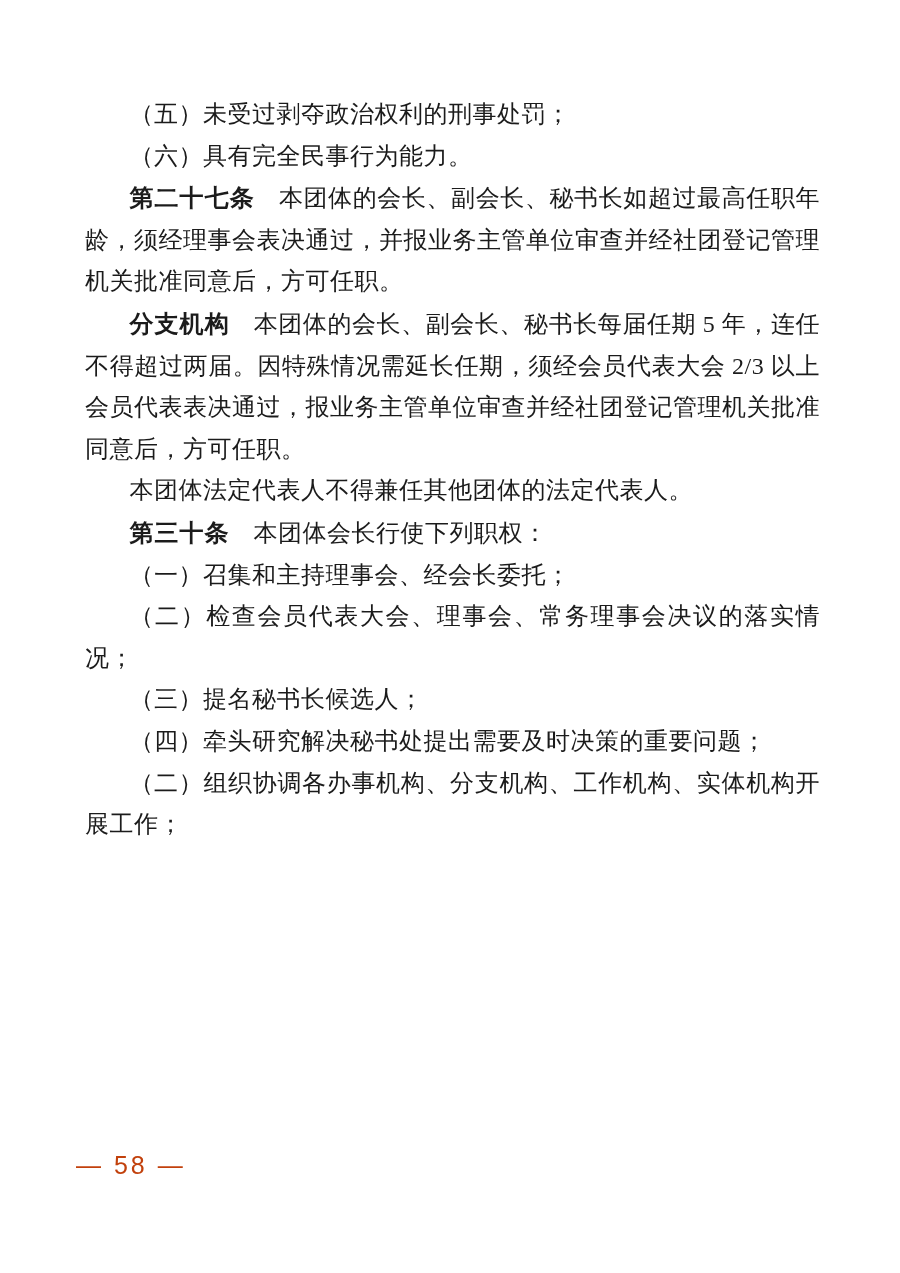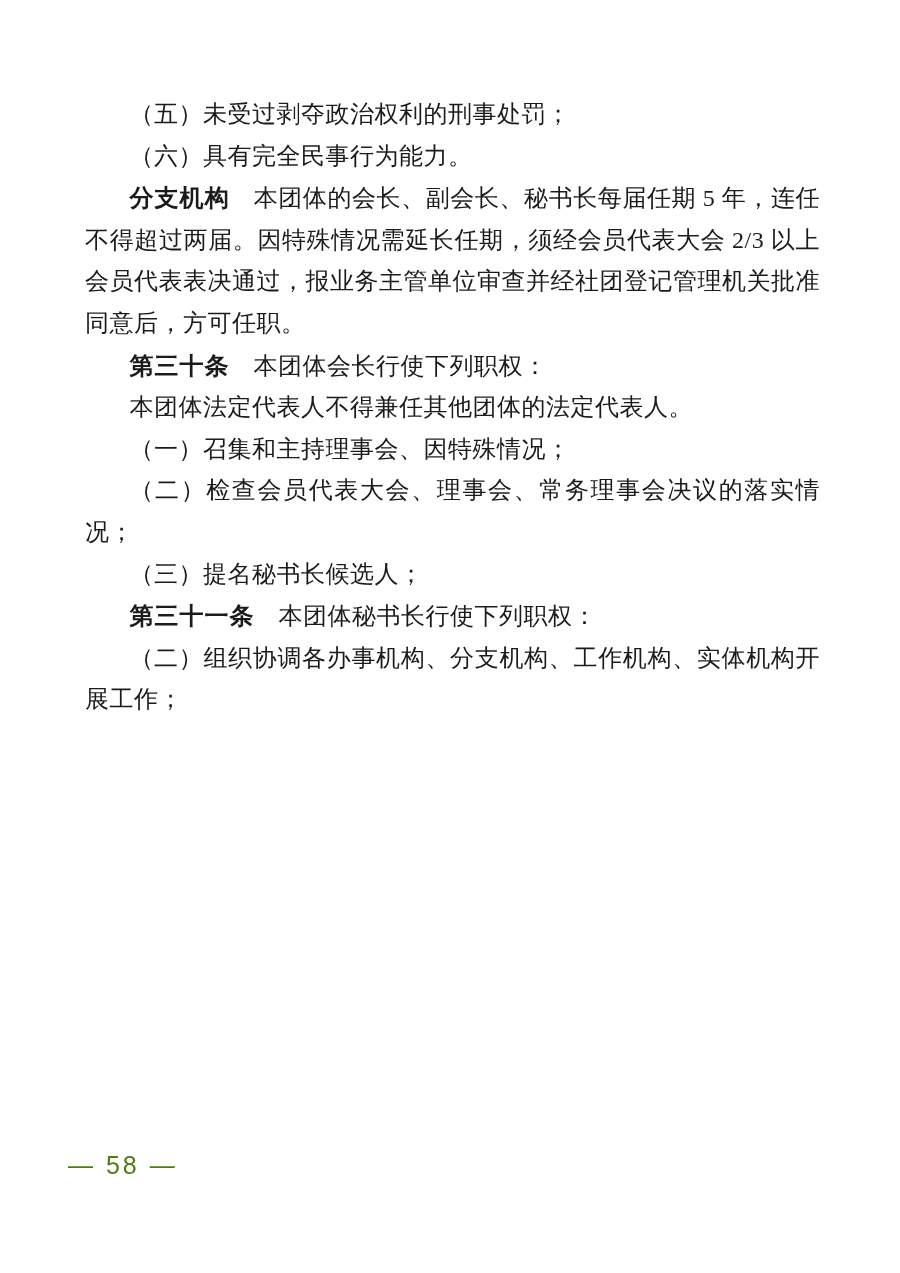--- a/index.html
+++ b/index.html
@@ -32,43 +32,44 @@
     text-indent: 1.85em;
   }
   .art-title {
     font-weight: bold;
     font-family: "Liberation Sans", "DejaVu Sans", sans-serif;
     margin-right: 1em;
     letter-spacing: 1px;
   }
   .page-number {
     position: absolute;
-    left: 68px;
+    left: 76px;
     top: 1149px;
     font-family: "Liberation Sans", "DejaVu Sans", sans-serif;
     font-size: 25px;
     line-height: 32px;
-    color: #4d7c0f;
+    color: #c2410c;
     letter-spacing: 3px;
   }
 </style>
 </head>
 <body>
 
 <div class="sheet" style="background: rgb(255, 255, 255);">
 
   <div class="body-text" style="color: rgb(27, 27, 27);">
 
   <p class="para"><span class="para-text">（五）未受过剥夺政治权利的刑事处罚；</span></p>
       <p class="para"><span class="para-text">（六）具有完全民事行为能力。</span></p>
+      <p class="para"><span class="art-title">第二十七条</span><span class="para-text">本团体的会长、副会长、秘书长如超过最高任职年龄，须经理事会表决通过，并报业务主管单位审查并经社团登记管理机关批准同意后，方可任职。</span></p>
       <p class="para"><span class="art-title">分支机构</span><span class="para-text">本团体的会长、副会长、秘书长每届任期 5 年，连任不得超过两届。因特殊情况需延长任期，须经会员代表大会 2/3 以上会员代表表决通过，报业务主管单位审查并经社团登记管理机关批准同意后，方可任职。</span></p>
+      <p class="para"><span class="para-text">本团体法定代表人不得兼任其他团体的法定代表人。</span></p>
       <p class="para"><span class="art-title">第三十条</span><span class="para-text">本团体会长行使下列职权：</span></p>
-      <p class="para"><span class="para-text">本团体法定代表人不得兼任其他团体的法定代表人。</span></p>
-      <p class="para"><span class="para-text">（一）召集和主持理事会、因特殊情况；</span></p>
+      <p class="para"><span class="para-text">（一）召集和主持理事会、经会长委托；</span></p>
       <p class="para"><span class="para-text">（二）检查会员代表大会、理事会、常务理事会决议的落实情况；</span></p>
       <p class="para"><span class="para-text">（三）提名秘书长候选人；</span></p>
-      <p class="para"><span class="art-title">第三十一条</span><span class="para-text">本团体秘书长行使下列职权：</span></p>
+      <p class="para"><span class="para-text">（四）牵头研究解决秘书处提出需要及时决策的重要问题；</span></p>
       <p class="para"><span class="para-text">（二）组织协调各办事机构、分支机构、工作机构、实体机构开展工作；</span></p>
     </div>
 
   <div class="page-number">— 58 —</div>
 
 </div>
 
 </body></html>

